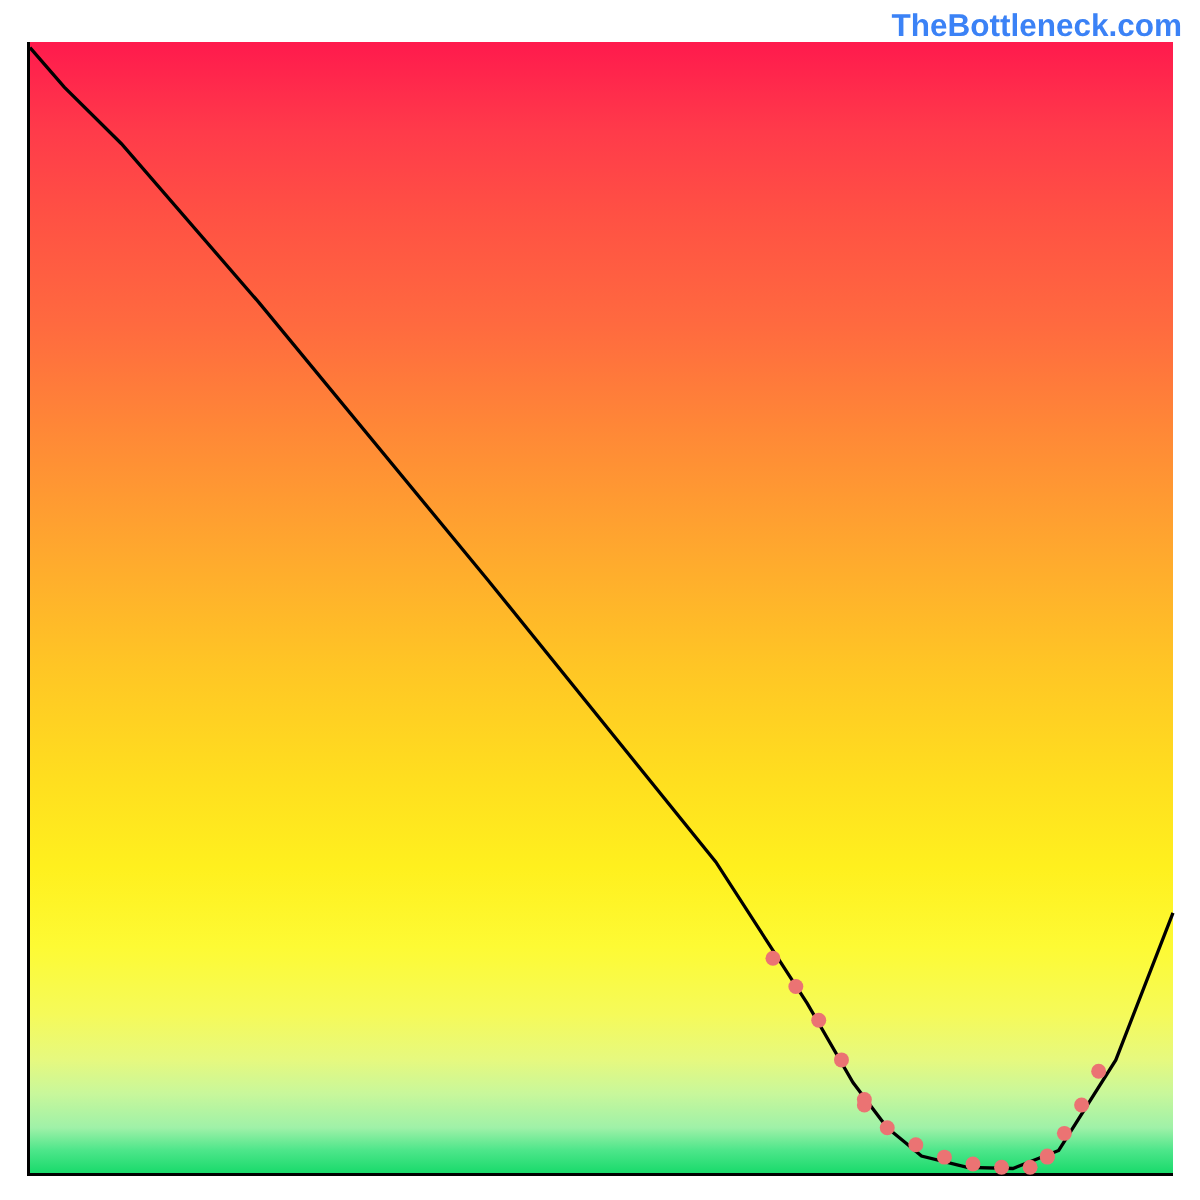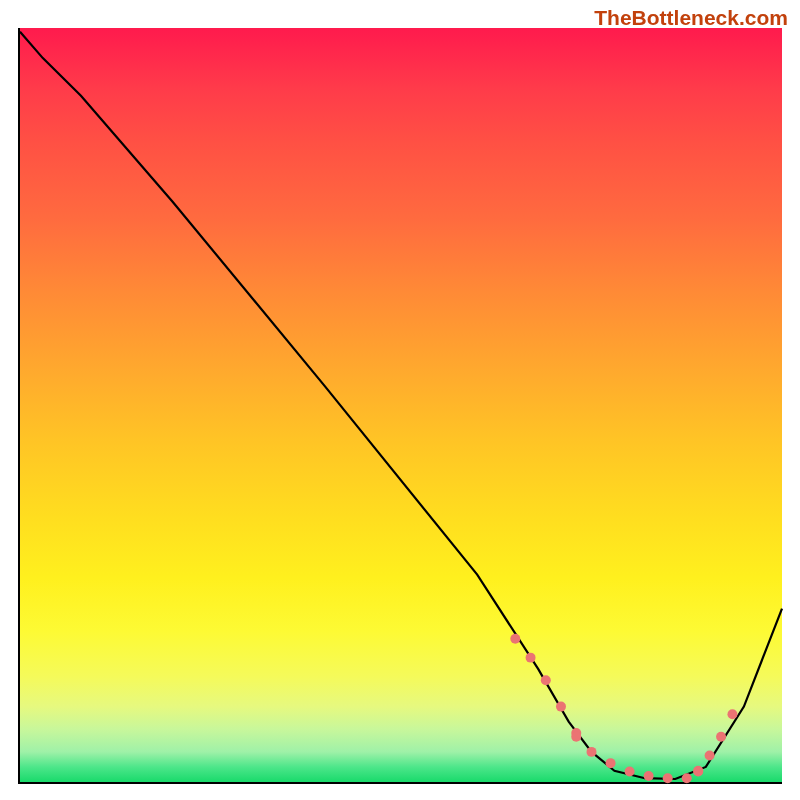--- a/index.html
+++ b/index.html
@@ -9,21 +9,21 @@
     background: #ffffff;
     position: relative;
     font-family: Arial, sans-serif;
   }
   .watermark {
     position: absolute;
     top: 6px;
     right: 12px;
     font-size: 21px;
     font-weight: bold;
-    color: #c2410c;
+    color: #3b82f6;
     z-index: 10;
   }
   .plot-frame {
     position: absolute;
     left: 18px;
     top: 28px;
     width: 764px;
     height: 756px;
     border-left: 2.5px solid #000;
     border-bottom: 2.5px solid #000;

